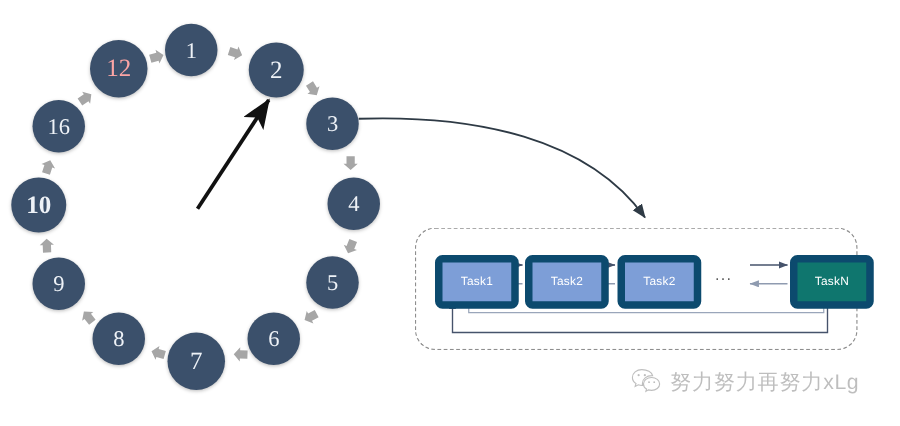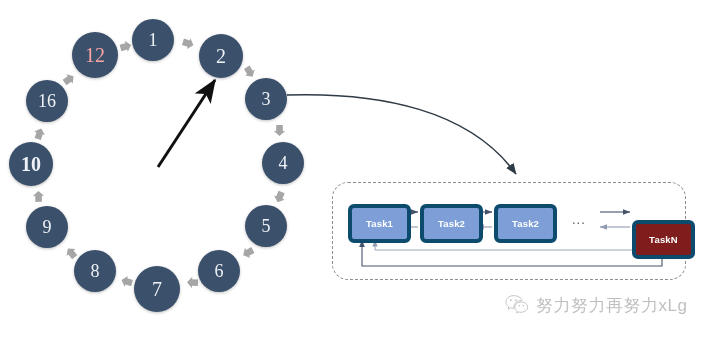--- a/index.html
+++ b/index.html
@@ -47,31 +47,30 @@
     width: 354px;
     height: 98px;
     border: 1.4px dashed #8e8e8e;
     border-radius: 16px;
     box-sizing: border-box;
     background: transparent;
   }
   .task-box {
     position: absolute;
     background: #7d9ed7;
-    border: 4px solid #0c4a6e;
+    border: 6px solid #0c4a6e;
     border-radius: 6px;
     color: #ffffff;
     display: flex;
     align-items: center;
     justify-content: center;
     font-size: 9.5px;
     font-family: "Liberation Sans", sans-serif;
     letter-spacing: 0.2px;
     user-select: none;
-    font-weight: bold;
   }
   .ellipsis {
     position: absolute;
     color: #5a5a5a;
     font-size: 13px;
     letter-spacing: 1px;
     user-select: none;
   }
   .watermark {
     position: absolute;
@@ -183,21 +182,21 @@
     <div class="node-circle" style="left: 26px; top: 80px; width: 42px; height: 42px; background: rgb(59, 80, 107); color: rgb(238, 242, 247); font-size: 18px;">16</div>
     <div class="node-circle" style="left: 72px; top: 32px; width: 46px; height: 46px; background: rgb(59, 80, 107); color: #fca5a5; font-size: 20px;">12</div>
   </div>
 
 <div class="dashed-box"></div>
 
 <div id="task-boxes">
     <div class="task-box" style="left: 348px; top: 204px; width: 55px; height: 31px; background: rgb(125, 158, 215); color: rgb(255, 255, 255);">Task1</div>
     <div class="task-box" style="left: 420px; top: 204px; width: 55px; height: 31px; background: rgb(125, 158, 215); color: rgb(255, 255, 255);">Task2</div>
     <div class="task-box" style="left: 494px; top: 204px; width: 55px; height: 31px; background: rgb(125, 158, 215); color: rgb(255, 255, 255);">Task2</div>
-    <div class="task-box" style="left: 632px; top: 220px; width: 55px; height: 31px; background: #7f1d1d; color: rgb(255, 255, 255);">TaskN</div>
+    <div class="task-box" style="left: 632px; top: 204px; width: 55px; height: 31px; background: #0f766e; color: rgb(255, 255, 255);">TaskN</div>
   </div>
 
 <div class="ellipsis" style="left:572px; top:212px;">...</div>
 
 <div class="watermark">
   <span class="wechat-icon">
     <svg viewBox="0 0 26 22" width="24" height="21" xmlns="http://www.w3.org/2000/svg">
       <path d="M9.2,1.4 C4.6,1.4 1,4.5 1,8.2 c0,2.1 1.2,4 3.1,5.3 L3.4,16 l2.7,-1.4 c1,0.3 2,0.5 3.1,0.5 c0.3,0 0.5,0 0.8,0 c-0.2,-0.6 -0.3,-1.2 -0.3,-1.8 c0,-3.6 3.6,-6.6 8,-6.6 c0.3,0 0.5,0 0.8,0 C17.8,3.7 13.9,1.4 9.2,1.4 z" fill="none" stroke="#2b2b2b" stroke-width="1"></path>
       <circle cx="6.4" cy="6.3" r="0.95" fill="#2b2b2b"></circle>
       <circle cx="11.8" cy="6.3" r="0.95" fill="#2b2b2b"></circle>

